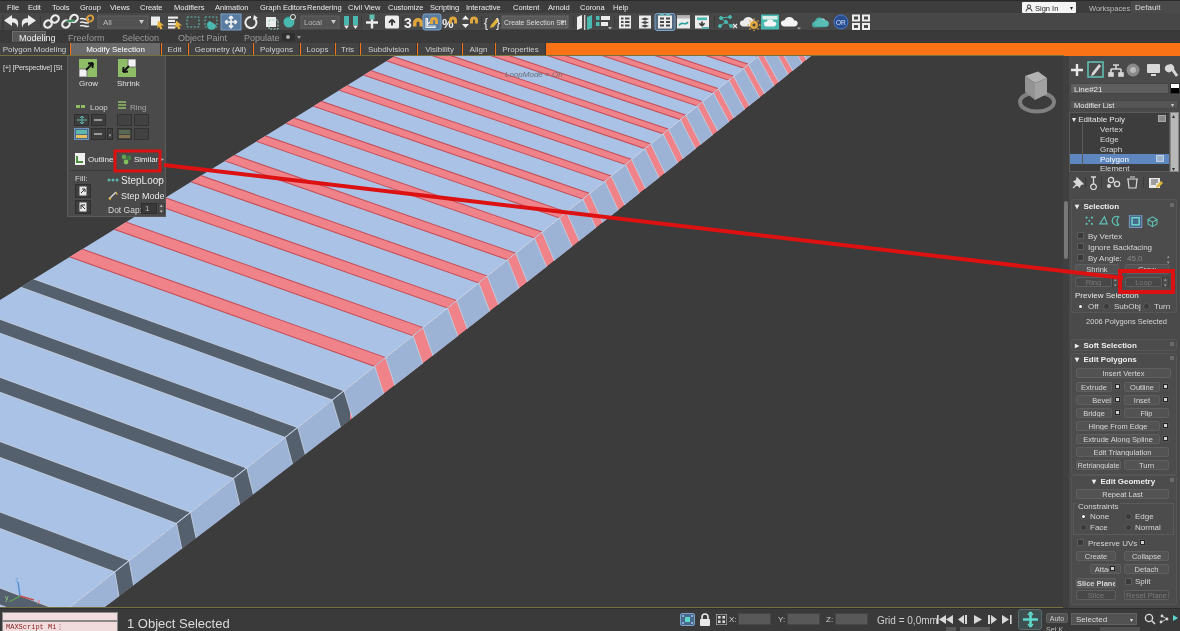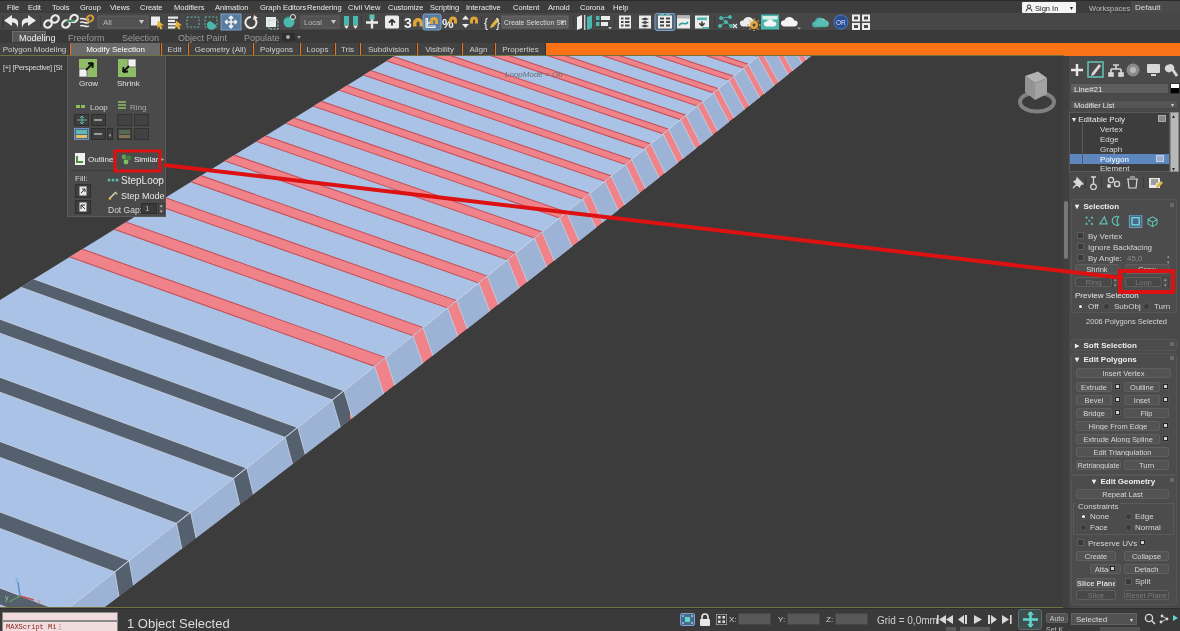--- a/index.html
+++ b/index.html
@@ -624,21 +624,21 @@
       <div class="abs" style="left:101px; top:286px; width:4px; height:4px; background:#6a6a6a;"></div>
 
   <div class="abs" style="left:2px; top:297px; width:106px; height:122px; border:1px solid #565656; border-radius:3px; background:#4c4c4c;"></div>
   <div class="rolhdr" style="left:6px; top:299px;">▾&nbsp; Edit Polygons</div>
       <div class="abs" style="left:101px; top:300px; width:4px; height:4px; background:#6a6a6a;"></div>
   <div class="btn" style="left:7px; top:312px; width:95px; height:10px; line-height:10px;">Insert Vertex</div>
   <div class="btn" style="left:7px; top:326px; width:36px; height:10px; line-height:10px;">Extrude</div>
       <div class="sq" style="left:45px; top:327px;"></div>
   <div class="btn" style="left:55px; top:326px; width:36px; height:10px; line-height:10px;">Outline</div>
       <div class="sq" style="left:93px; top:327px;"></div>
-  <div class="btn" style="left:7px; top:339px; width:36px; height:10px; line-height:10px;">Bevel</div>
+  <div class="btn" style="left:7px; top:339px; width:36px; height:10px; line-height:10px;text-align:right;">Bevel</div>
       <div class="sq" style="left:45px; top:340px;"></div>
   <div class="btn" style="left:55px; top:339px; width:36px; height:10px; line-height:10px;">Inset</div>
       <div class="sq" style="left:93px; top:340px;"></div>
   <div class="btn" style="left:7px; top:352px; width:36px; height:10px; line-height:10px;">Bridge</div>
       <div class="sq" style="left:45px; top:353px;"></div>
   <div class="btn" style="left:55px; top:352px; width:45px; height:10px; line-height:10px;">Flip</div>
   <div class="btn" style="left:7px; top:365px; width:84px; height:10px; line-height:10px;">Hinge From Edge</div>
       <div class="sq" style="left:93px; top:366px;"></div>
   <div class="btn" style="left:7px; top:378px; width:84px; height:10px; line-height:10px;">Extrude Along Spline</div>
       <div class="sq" style="left:93px; top:379px;"></div>

